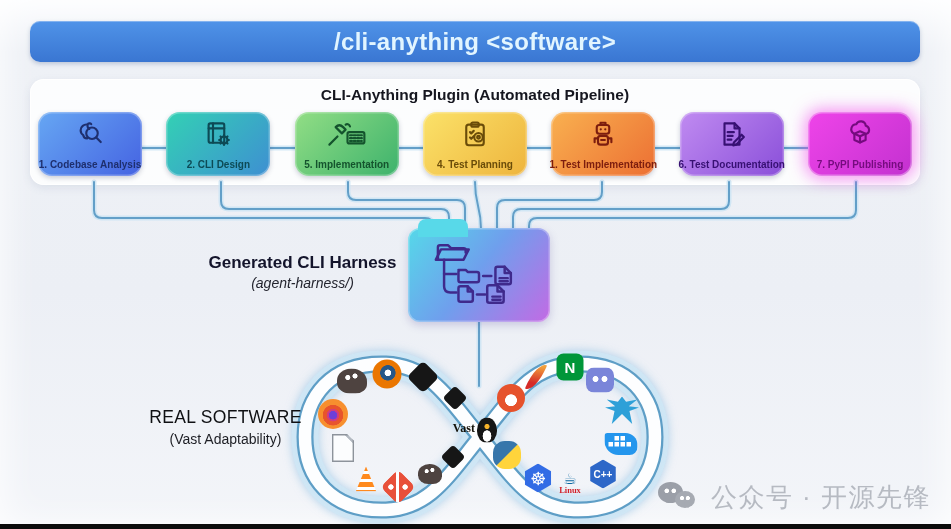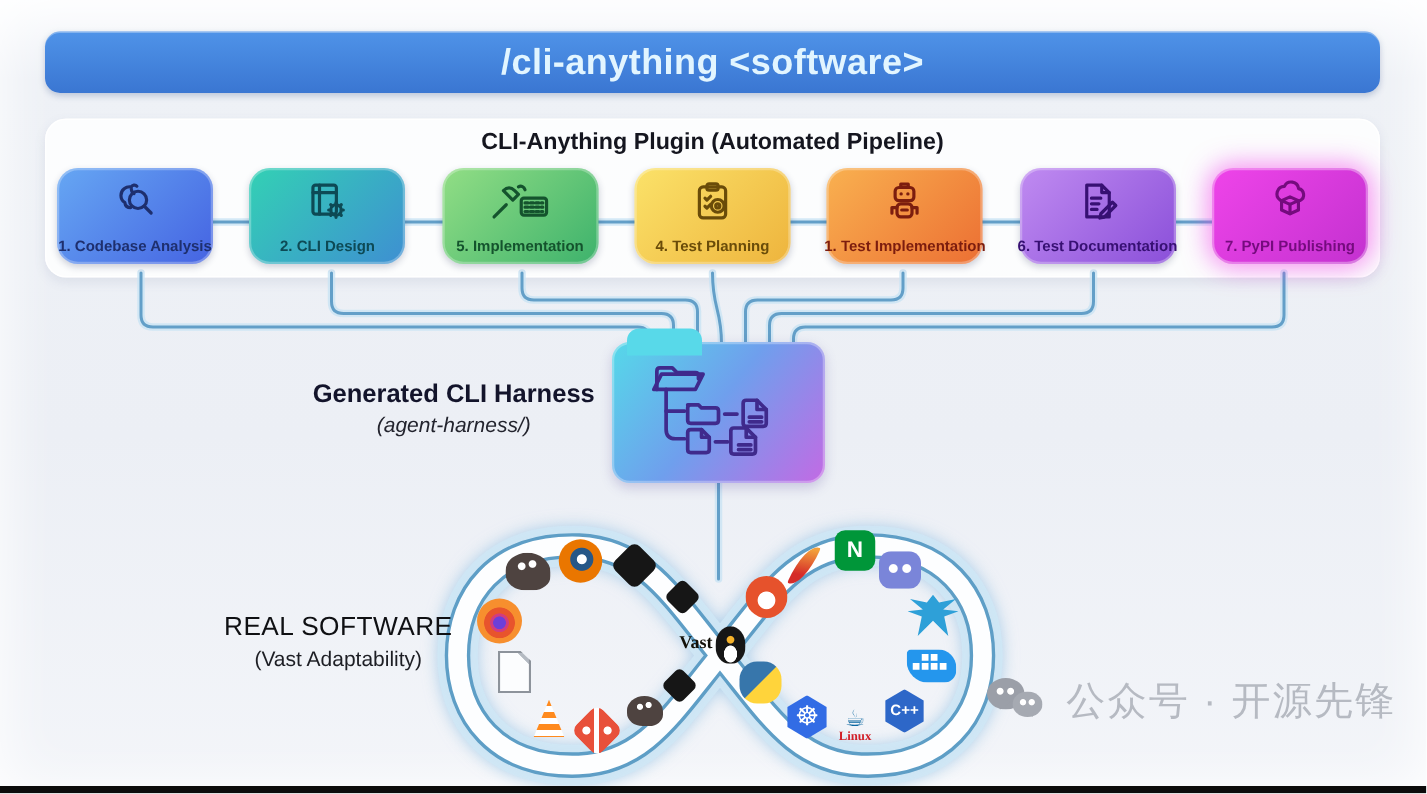--- a/index.html
+++ b/index.html
@@ -108,21 +108,21 @@
     background-size:4.5px 4.5px;background-color:#2496ed;}
   .lg-python{width:28px;height:28px;border-radius:42%;background:linear-gradient(135deg,#3776ab 0 49%,#ffd43b 51%);}
   .lg-k8s{width:29px;height:29px;background:#326ce5;font-size:18px;font-family:"DejaVu Sans",sans-serif;
     clip-path:polygon(50% 0,95% 27%,95% 73%,50% 100%,5% 73%,5% 27%);}
   .lg-java{flex-direction:column;width:32px;height:32px;background:transparent;color:#0a66a0;}
   .lg-java .glyph{font-size:15px;line-height:14px;font-family:"DejaVu Sans",sans-serif;}
   .lg-java .sub{font:700 8.5px "Liberation Serif",serif;color:#d21f28;line-height:9px;}
   .lg-cpp{width:29px;height:29px;background:#2d67c8;font-size:10px;
     clip-path:polygon(50% 0,94% 26%,94% 74%,50% 100%,6% 74%,6% 26%);}
   
-  .watermark{position:absolute;right:20px;top:450px;display:flex;align-items:center;gap:13px;z-index:7;}
+  .watermark{position:absolute;right:20px;top:480px;display:flex;align-items:center;gap:13px;z-index:7;}
   .wm-text{font-size:26px;color:#b6bac2;letter-spacing:1.5px;}
   .wechat-icon{position:relative;width:40px;height:34px;}
   .wechat-icon .b1{position:absolute;left:0;top:1px;width:25px;height:21px;border-radius:50%;
     background:radial-gradient(circle at 35% 42%,#fff 2px,rgba(255,255,255,0) 2.6px),
                radial-gradient(circle at 63% 42%,#fff 2px,rgba(255,255,255,0) 2.6px),#9b9fa8;}
   .wechat-icon .b1::after{content:"";position:absolute;left:4px;bottom:-5px;
     border:5px solid transparent;border-top:7px solid #9b9fa8;transform:rotate(20deg);}
   .wechat-icon .b2{position:absolute;left:17px;top:10px;width:20px;height:17px;border-radius:50%;
     background:radial-gradient(circle at 35% 42%,#fff 1.8px,rgba(255,255,255,0) 2.4px),
                radial-gradient(circle at 64% 42%,#fff 1.8px,rgba(255,255,255,0) 2.4px),#a6aab2;}

